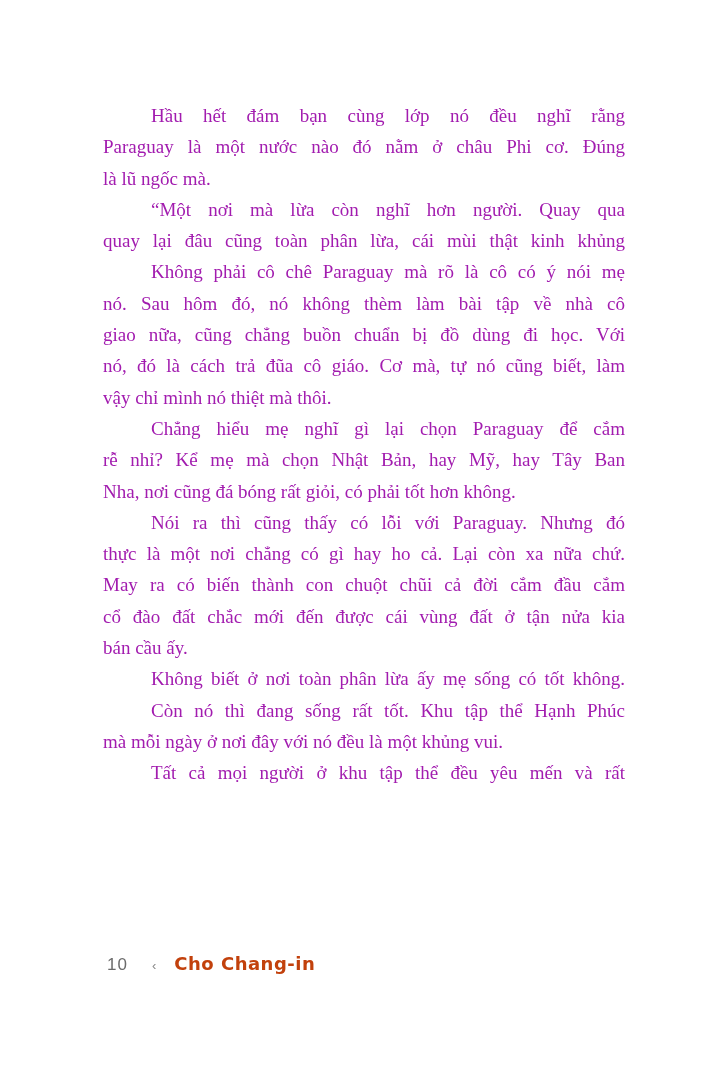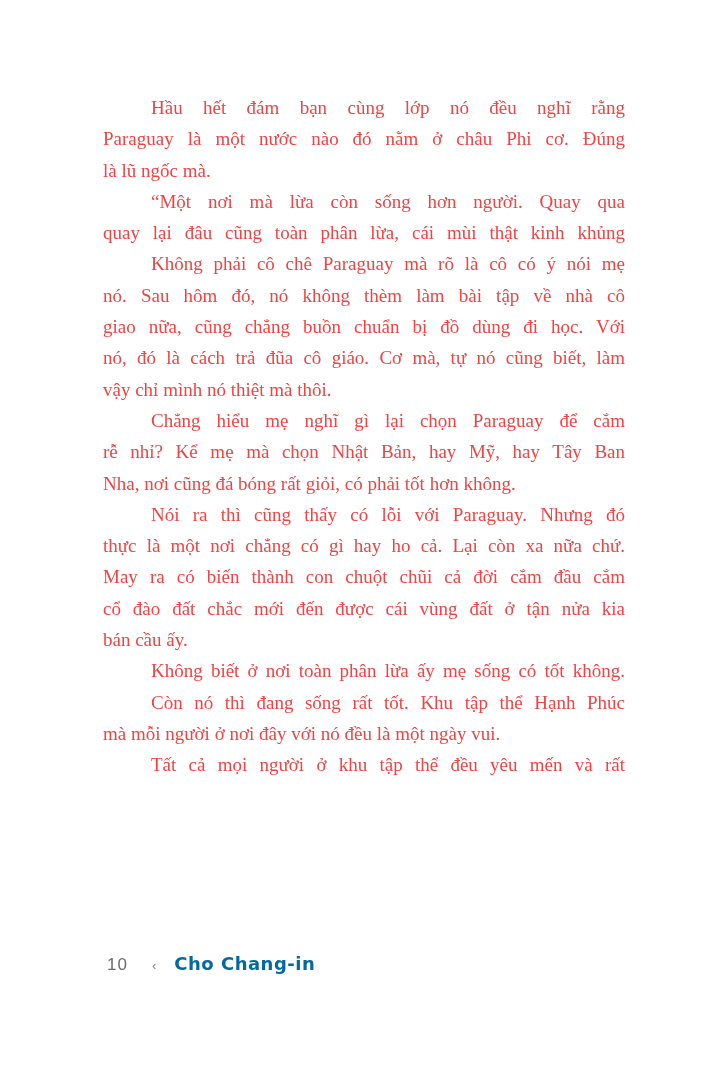--- a/index.html
+++ b/index.html
@@ -11,23 +11,23 @@
     position: relative;
     width: 725px;
     height: 1066px;
     background: #ffffff;
     overflow: hidden;
     font-family: "Liberation Serif", "DejaVu Serif", serif;
   }
   .text-block {
     position: absolute;
     left: 103px;
-    top: 92px;
+    top: 100px;
     width: 522px;
-    color: #ef4444;
+    color: #a21caf;
     font-size: 19px;
     line-height: 31.3px;
   }
   .paragraph {
     margin: 0;
     padding: 0;
   }
   .text-line {
     text-align: justify;
     text-align-last: justify;
@@ -59,37 +59,37 @@
     font-family: "Liberation Sans", "DejaVu Sans", sans-serif;
     font-size: 13px;
     color: #8a8a8a;
     margin-left: 24px;
   }
   .author-name {
     font-family: "DejaVu Sans", "Liberation Sans", sans-serif;
     font-weight: bold;
     font-size: 18px;
     letter-spacing: 0.5px;
-    color: #0369a1;
+    color: #c2410c;
     margin-left: 18px;
   }
 </style>
 </head>
 <body>
 
 <div class="page">
 
   <div class="text-block">
       <div class="paragraph">
         <div class="text-line first">Hầu hết đám bạn cùng lớp nó đều nghĩ rằng</div>
         <div class="text-line">Paraguay là một nước nào đó nằm ở châu Phi cơ. Đúng</div>
         <div class="text-line last">là lũ ngốc mà.</div>
       </div>
       <div class="paragraph">
-        <div class="text-line first">“Một nơi mà lừa còn sống hơn người. Quay qua</div>
+        <div class="text-line first">“Một nơi mà lừa còn nghĩ hơn người. Quay qua</div>
         <div class="text-line">quay lại đâu cũng toàn phân lừa, cái mùi thật kinh khủng</div>
       </div>
       <div class="paragraph">
         <div class="text-line first">Không phải cô chê Paraguay mà rõ là cô có ý nói mẹ</div>
         <div class="text-line">nó. Sau hôm đó, nó không thèm làm bài tập về nhà cô</div>
         <div class="text-line">giao nữa, cũng chẳng buồn chuẩn bị đồ dùng đi học. Với</div>
         <div class="text-line">nó, đó là cách trả đũa cô giáo. Cơ mà, tự nó cũng biết, làm</div>
         <div class="text-line last">vậy chỉ mình nó thiệt mà thôi.</div>
       </div>
       <div class="paragraph">
@@ -102,21 +102,21 @@
         <div class="text-line">thực là một nơi chẳng có gì hay ho cả. Lại còn xa nữa chứ.</div>
         <div class="text-line">May ra có biến thành con chuột chũi cả đời cắm đầu cắm</div>
         <div class="text-line">cổ đào đất chắc mới đến được cái vùng đất ở tận nửa kia</div>
         <div class="text-line last">bán cầu ấy.</div>
       </div>
       <div class="paragraph">
         <div class="text-line first">Không biết ở nơi toàn phân lừa ấy mẹ sống có tốt không.</div>
       </div>
       <div class="paragraph">
         <div class="text-line first">Còn nó thì đang sống rất tốt. Khu tập thể Hạnh Phúc</div>
-        <div class="text-line last">mà mỗi người ở nơi đây với nó đều là một ngày vui.</div>
+        <div class="text-line last">mà mỗi ngày ở nơi đây với nó đều là một khủng vui.</div>
       </div>
       <div class="paragraph">
         <div class="text-line first">Tất cả mọi người ở khu tập thể đều yêu mến và rất</div>
       </div>
     </div>
 
   <div class="footer">
     <span class="page-number">10</span>
     <span class="footer-separator">‹</span>
     <span class="author-name">Cho Chang-in</span>

